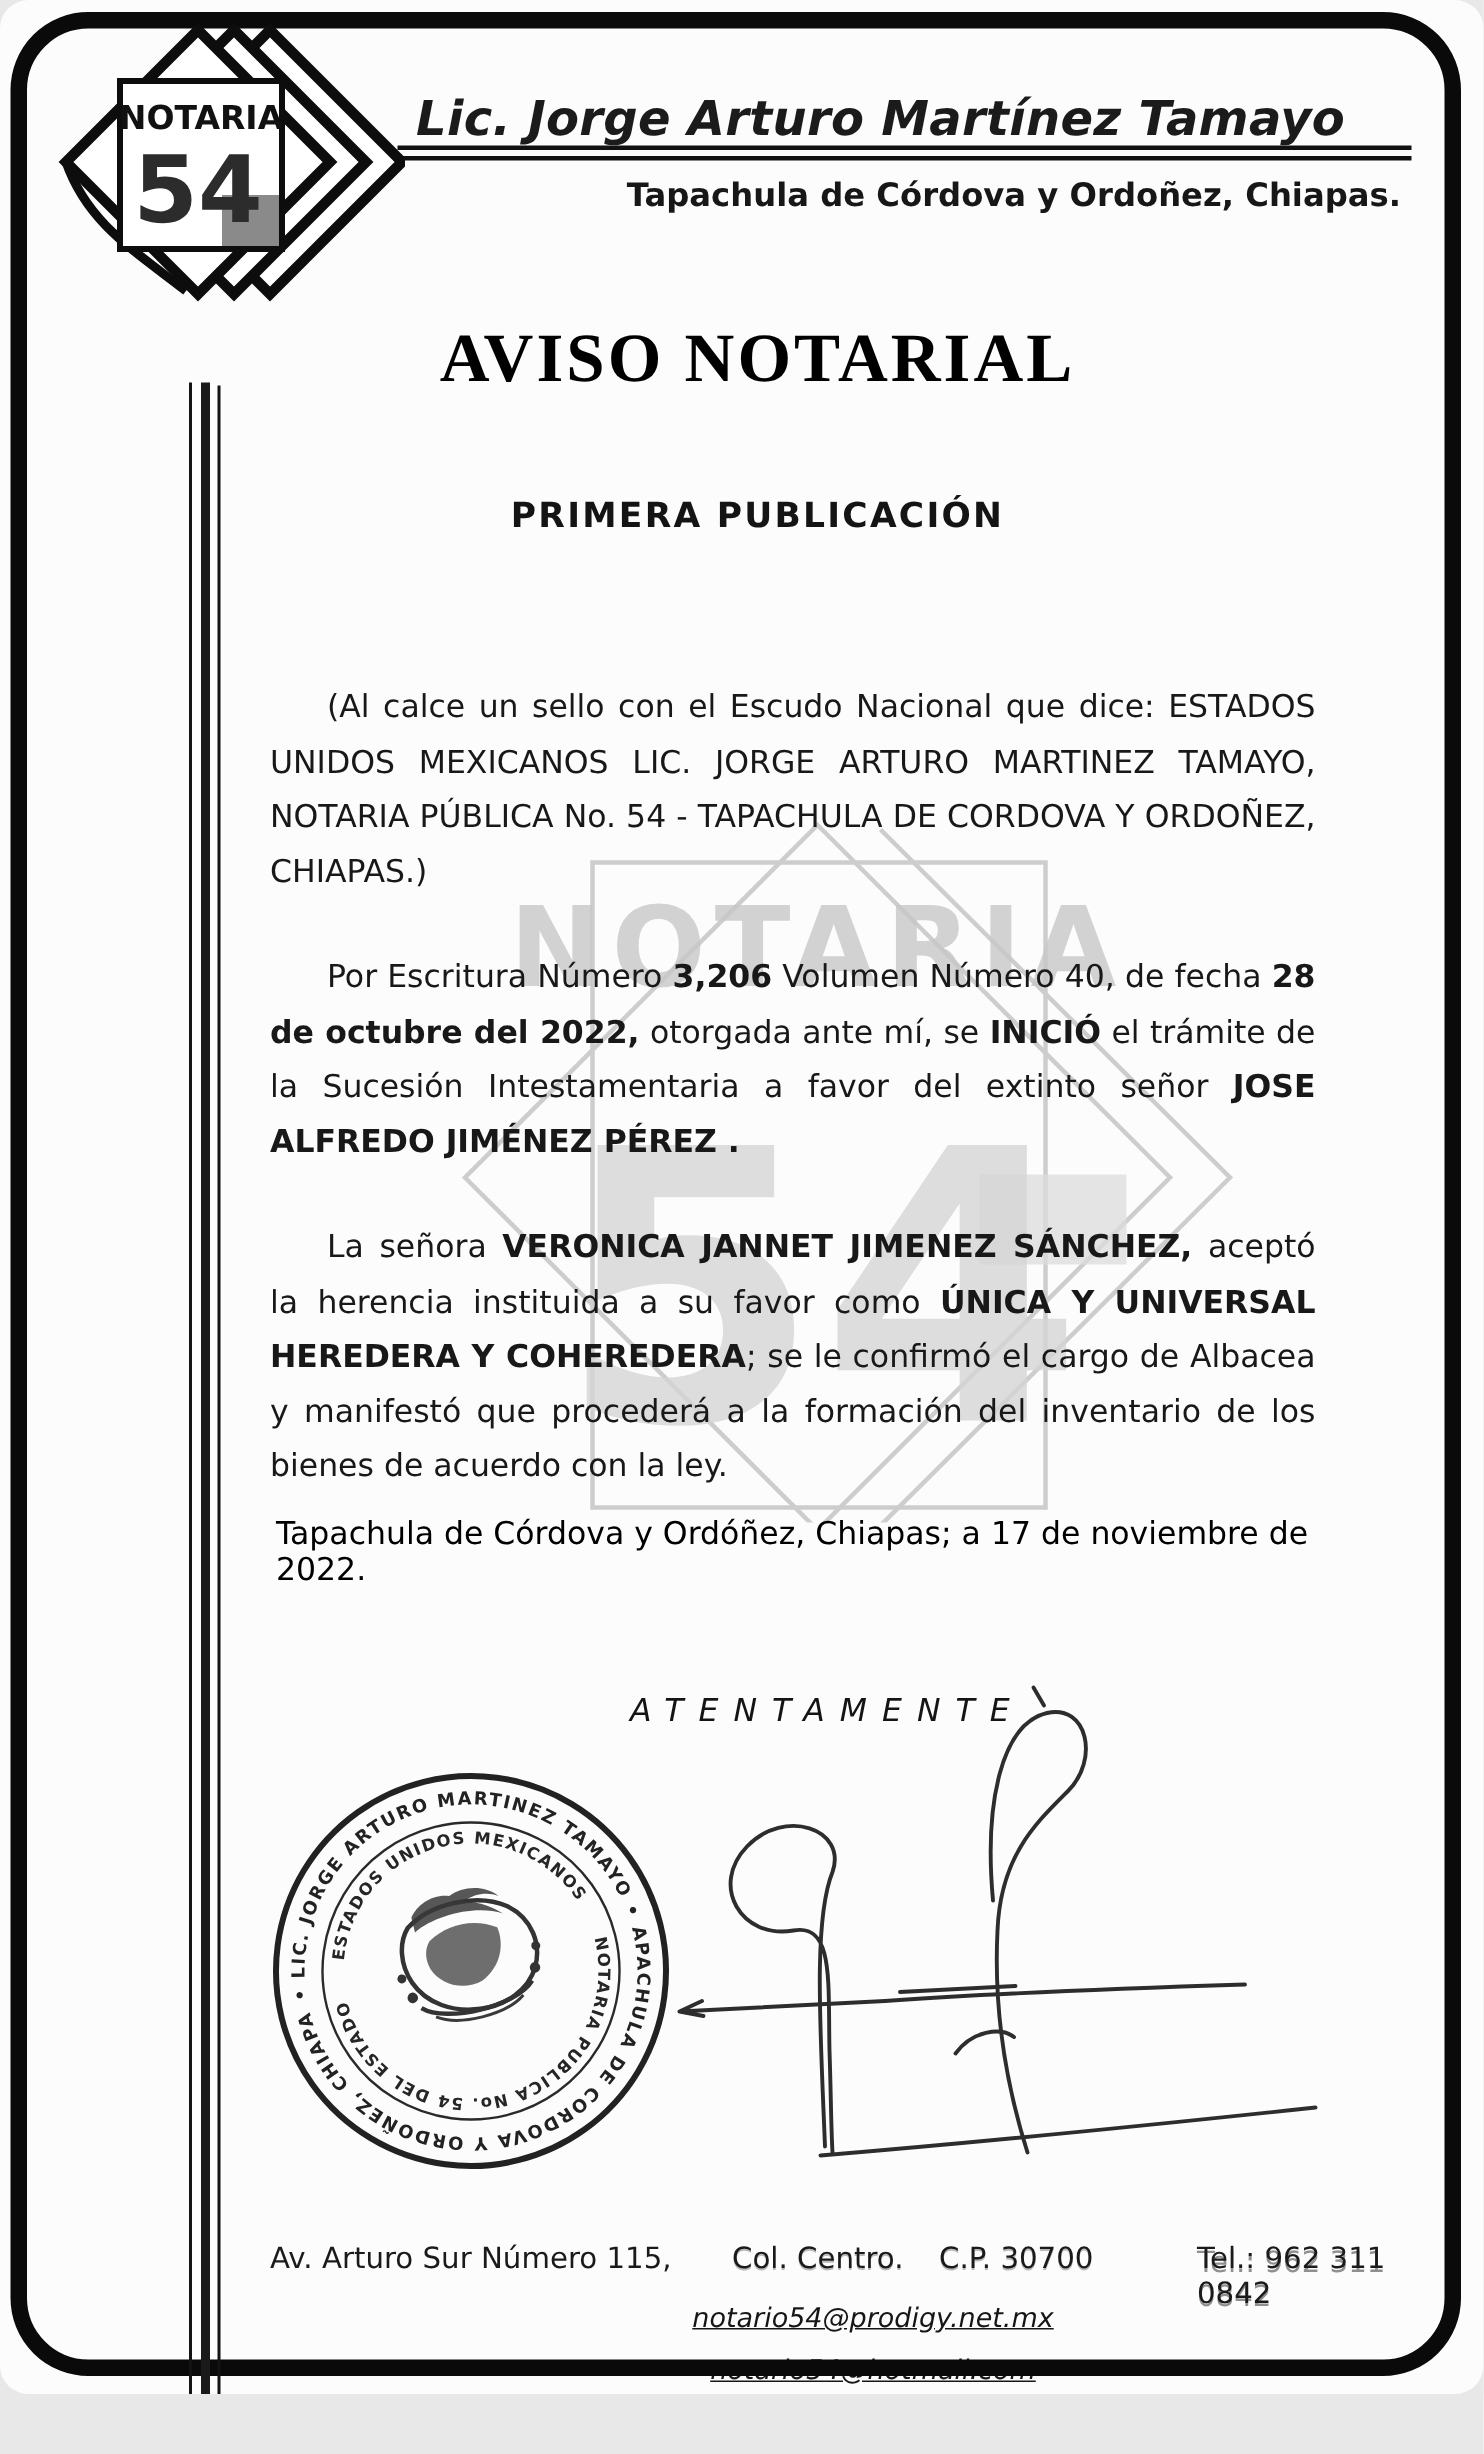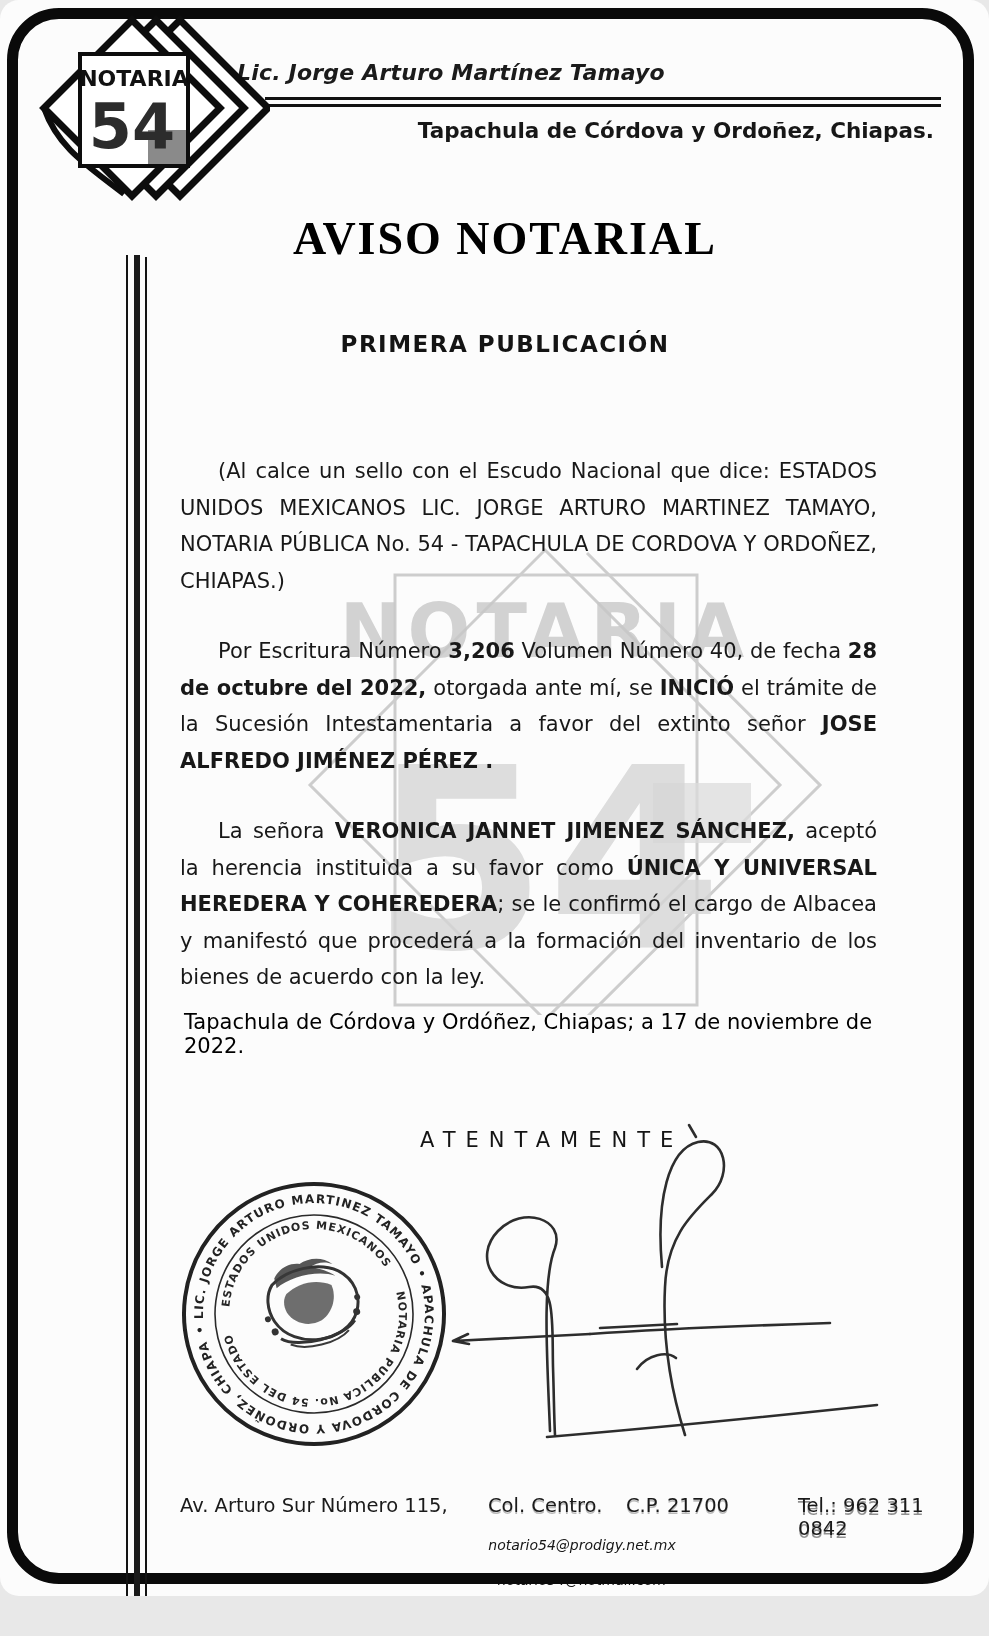--- a/index.html
+++ b/index.html
@@ -10,22 +10,22 @@
     color:#161616;
     border-radius:19px;
   }
   .page-border{
     position:absolute;left:7px;top:8px;right:15px;bottom:12px;
     border:11px solid #0a0a0a;border-radius:52px;pointer-events:none;z-index:3;
   }
   
   .logo-wrap{position:absolute;left:28px;top:8px;width:242px;height:212px;z-index:4;}
   .notary-name{
-    position:absolute;right:52px;top:60px;width:700px;text-align:left;
-    font-size:22px;font-weight:bold;font-style:italic;letter-spacing:.2px;color:#1b1b1b;
+    position:absolute;right:52px;top:60px;width:700px;text-align:center;
+    font-size:32px;font-weight:bold;font-style:italic;letter-spacing:.2px;color:#1b1b1b;
   }
   .header-rule{
     position:absolute;left:265px;top:97px;width:676px;height:4px;
     border-top:3px solid #111;border-bottom:3px solid #111;z-index:2;
   }
   .city-line{
     position:absolute;right:55px;top:118px;width:700px;text-align:right;
     font-size:21.5px;font-weight:bold;color:#171717;
   }
   .doc-title{
@@ -45,39 +45,39 @@
   .para.indent{text-indent:38px;}
   .p1{top:432px;}
   .p2{top:612px;}
   .p3{top:792px;}
   .date-line{
     position:absolute;left:184px;top:1010px;width:720px;
     font-size:21px;color:#000000;z-index:2;
   }
   .closing{
     position:absolute;left:420px;top:1128px;
-    font-size:21px;letter-spacing:10px;color:#141414;z-index:2;
+    font-size:21px;letter-spacing:10px;color:#141414;z-index:2;font-style:italic;
   }
   
   .left-rules{position:absolute;left:126px;top:255px;width:24px;height:1360px;z-index:4;}
   .left-rules .l1{position:absolute;left:0;top:0;width:2px;height:100%;background:#131313;}
   .left-rules .l2{position:absolute;left:8px;top:0;width:6px;height:100%;background:#1a1a1a;}
   .left-rules .l3{position:absolute;left:19px;top:2px;width:2px;height:100%;background:#131313;}
   .watermark{position:absolute;left:225px;top:545px;z-index:1;opacity:.55;}
   .signature{position:absolute;left:405px;top:1105px;z-index:2;}
   .seal{position:absolute;left:180px;top:1180px;z-index:2;transform:rotate(-14deg);}
   
   .footer-line{position:absolute;left:180px;top:1494px;width:770px;height:30px;font-size:19.5px;color:#1a1a1a;z-index:2;}
   .footer-line .addr{position:absolute;left:0;}
   .footer-line .col{position:absolute;left:276px;text-shadow:0 1.5px 0 rgba(10,10,10,.28);margin-left:32px;}
   .footer-line .cp{position:absolute;left:446px;text-shadow:0 1.5px 0 rgba(10,10,10,.28);}
   .footer-line .tel{position:absolute;left:602px;text-shadow:0 2.5px 0 rgba(10,10,10,.45);margin-left:16px;}
   .emails{
     position:absolute;left:382px;top:1528px;width:400px;text-align:center;
-    font-size:14px;font-style:italic;line-height:35px;color:#161616;z-index:2;
+    font-size:18px;font-style:italic;line-height:35px;color:#161616;z-index:2;text-decoration:underline;
   }
 </style>
 </head>
 <body>
 
 <div class="page">
 
   <div class="page-border"></div>
 
   <div class="logo-wrap">
@@ -168,21 +168,21 @@
       <circle cx="92" cy="142" r="3.5" fill="#333"></circle>
         <circle cx="176" cy="142" r="3.5" fill="#333"></circle>
       <circle cx="88" cy="128" r="3" fill="#333"></circle>
         <circle cx="180" cy="128" r="3" fill="#333"></circle>
     </g>
   </svg>
 
   <div class="footer-line">
     <span class="addr">Av. Arturo Sur Número 115,</span>
     <span class="col">Col. Centro.</span>
-    <span class="cp">C.P. 21700</span>
+    <span class="cp">C.P. 30700</span>
     <span class="tel">Tel.: 962 311 0842</span>
   </div>
   <div class="emails">
     <div>notario54@prodigy.net.mx</div>
     <div>notario54@hotmail.com</div>
   </div>
 
 </div>
 
 </body></html>

